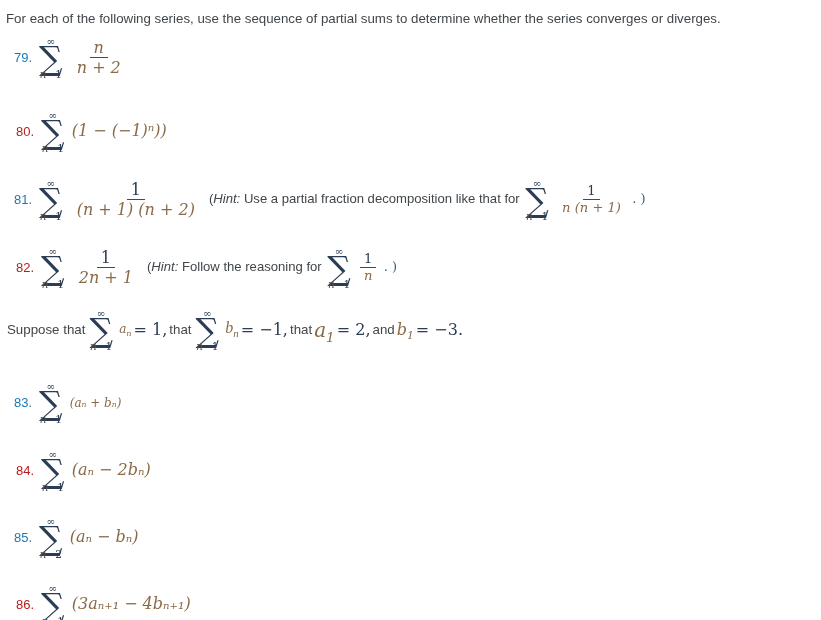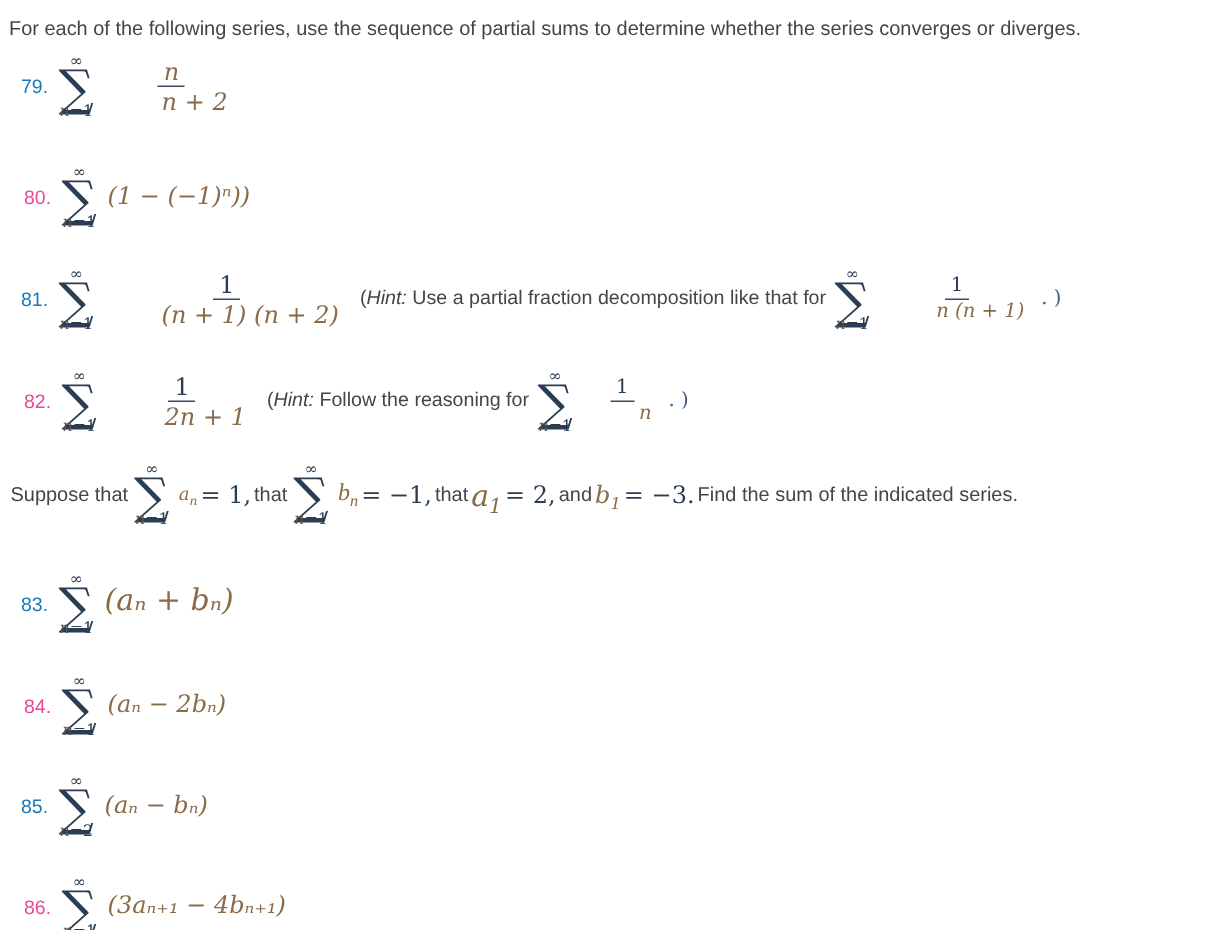--- a/index.html
+++ b/index.html
@@ -79,38 +79,37 @@
     vertical-align: middle;
     margin: 0 3px;
     line-height: 1.08;
   }
   .frac .top {
     padding: 0 4px 1px 4px;
     border-bottom: 1px solid #3b4a5c;
   }
   .frac .bot {
     padding: 1px 4px 0 4px;
-    margin-left: 31px;
   }
 
   sub, sup {
     font-size: 0.68em;
     line-height: 0;
   }
 
   
   .row {
     position: absolute;
     display: flex;
     align-items: center;
   }
   .itemnum {
     font-family: "Liberation Sans", sans-serif;
     font-size: 13px;
-    color: #ec4899;
+    color: #b91c1c;
     margin-right: 5px;
     white-space: nowrap;
   }
   .itemnum.link {
     color: #1a7ab5;
     cursor: pointer;
   }
   .hint {
     font-family: "Liberation Sans", sans-serif;
     font-size: 13.1px;
@@ -245,32 +244,31 @@
     </span>
     <span class="v" style="font-size:16px;font-family:Liberation Serif, serif;">b<sub>n</sub></span>
   </span>
   <span class="math seg" style="font-size:16px;">= −1,</span>
   <span class="seg">that</span>
   <span class="math seg" style="font-size:20px;"><span class="v">a</span><sub class="v">1</sub></span>
   <span class="math seg" style="font-size:16px;">= 2,</span>
   <span class="seg">and</span>
   <span class="math seg" style="font-size:16px;"><span class="v">b</span><sub class="v">1</sub></span>
   <span class="math seg" style="font-size:16px;">= −3.</span>
-  <span class="seg">Find the sum of the indicated series.</span>
 </div>
 
 <div class="row" style="left:14px; top:381px;">
   <span class="itemnum link">83.</span>
   <span class="math">
     <span class="sum">
       <span class="lim upper">∞</span>
       <span class="sigma">∑</span>
       <span class="lim lower"><span class="v">n</span><span>=1</span></span>
     </span>
-    <span class="v" style="font-size:20px;">(aₙ + bₙ)</span>
+    <span class="v" style="font-size:12px;">(aₙ + bₙ)</span>
   </span>
 </div>
 
 <div class="row" style="left:16px; top:449px;">
   <span class="itemnum">84.</span>
   <span class="math">
     <span class="sum">
       <span class="lim upper">∞</span>
       <span class="sigma">∑</span>
       <span class="lim lower"><span class="v">n</span><span>=1</span></span>

